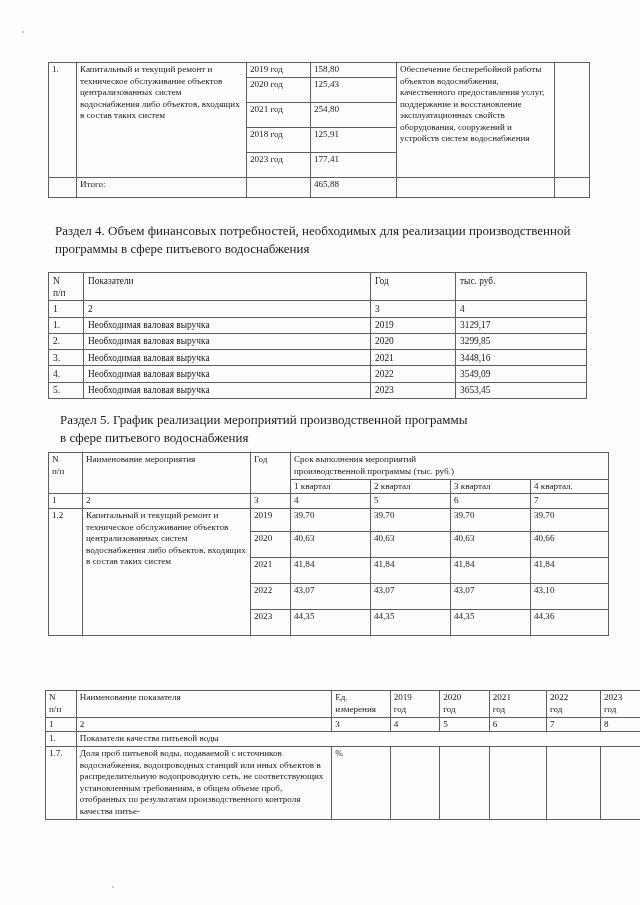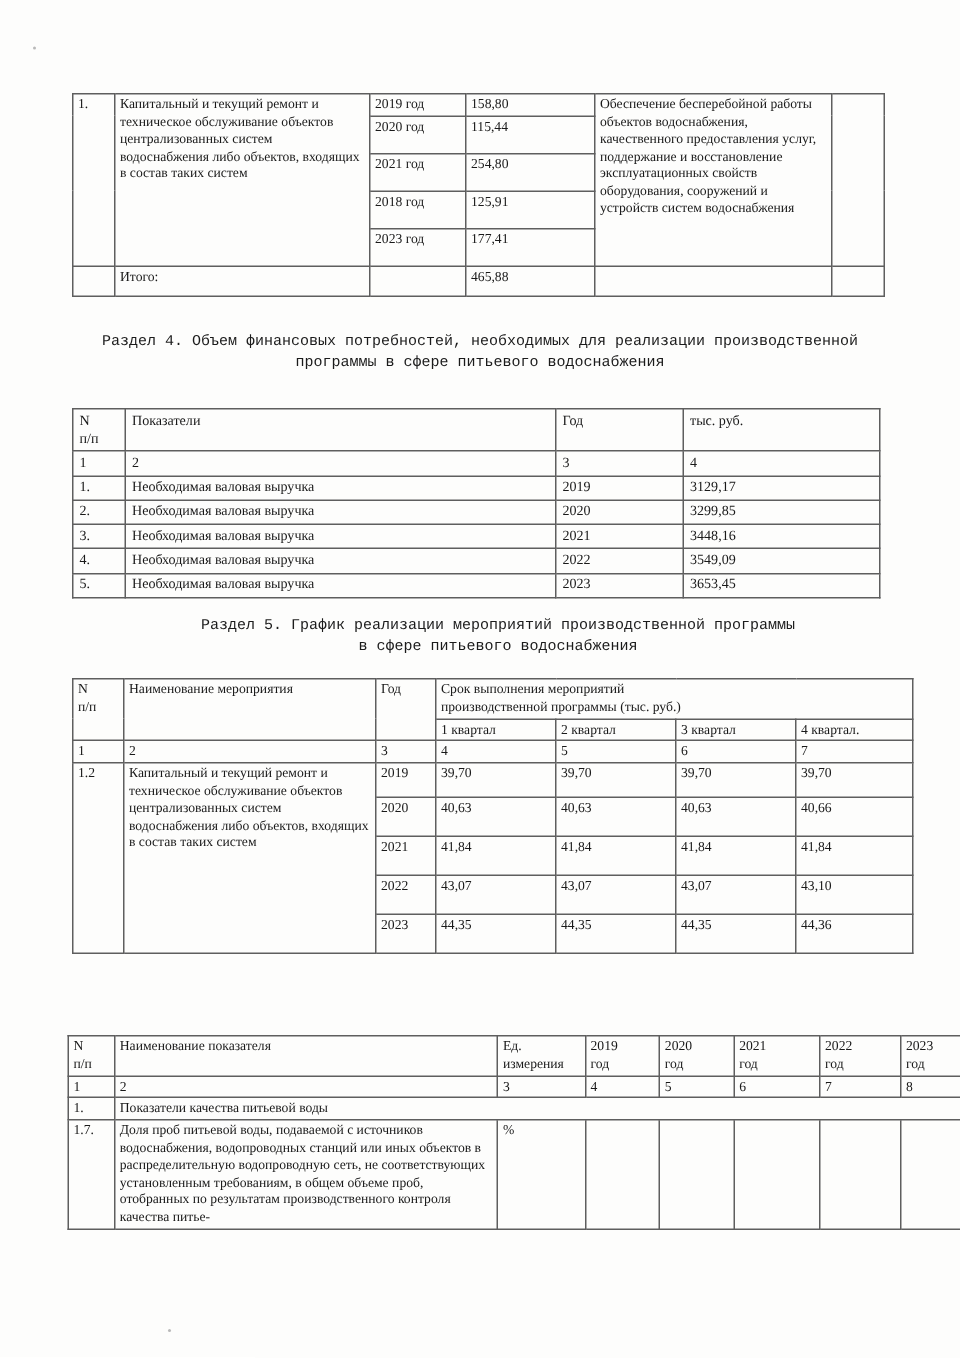--- a/index.html
+++ b/index.html
@@ -42,38 +42,37 @@
     vertical-align: top;
     font-weight: normal;
     text-align: left;
   }
   .c  { text-align: center; }
   .vm { vertical-align: middle; margin-top: 28px; }
   .num { text-align: center; }
 
   .sect-title {
     position: absolute;
-    text-align: center;
-    font-size: 10px;
+    text-align: left;
+    font-size: 13px;
     line-height: 1.42;
     color: #1b1b1b;
-    font-family: Liberation Mono, monospace;
   }
 
   
   #tbl-cont { left: 48px; top: 62px; width: 541px; }
   #tbl-cont td { font-size: 9.1px; }
 
   
   #title-s4 { left: 55px; top: 222px; width: 530px; }
   #tbl-s4 { left: 48px; top: 272px; width: 538px; }
   #tbl-s4 td { font-size: 9.4px; padding: 1.5px 4px; }
 
   
-  #title-s5 { left: 72px; top: 411px; width: 520px; }
+  #title-s5 { left: 60px; top: 411px; width: 520px; }
   #tbl-s5 { left: 48px; top: 452px; width: 560px; }
   #tbl-s5 td { font-size: 9.1px; }
 
   
   #title-s6 { left: 58px; top: 651px; width: 524px; }
   #tbl-s6 { left: 45px; top: 690px; width: 610px; }
   #tbl-s6 td { font-size: 9.1px; }
 
   .tight { line-height: 1.27; }
   .hdr-sm { font-size: 9.0px; }
@@ -99,21 +98,21 @@
       <tr>
         <td rowspan="5" class="c">1.</td>
         <td rowspan="5" class="tight">Капитальный и текущий ремонт и техническое обслуживание объектов централизованных систем водоснабжения либо объектов, входящих в состав таких систем</td>
         <td class="c">2019 год</td>
         <td class="num">158,80</td>
         <td rowspan="5" class="tight">Обеспечение бесперебойной работы объектов водоснабжения, качественного предоставления услуг, поддержание и восстановление эксплуатационных свойств оборудования, сооружений и устройств систем водоснабжения</td>
         <td rowspan="5"></td>
       </tr>
       <tr>
         <td class="c" style="height:22px">2020 год</td>
-        <td class="num">115,44</td>
+        <td class="num">125,43</td>
       </tr>
       <tr>
         <td class="c" style="height:22px">2021 год</td>
         <td class="num">254,80</td>
       </tr>
       <tr>
         <td class="c" style="height:22px">2018 год</td>
         <td class="num">125,91</td>
       </tr>
       <tr>

